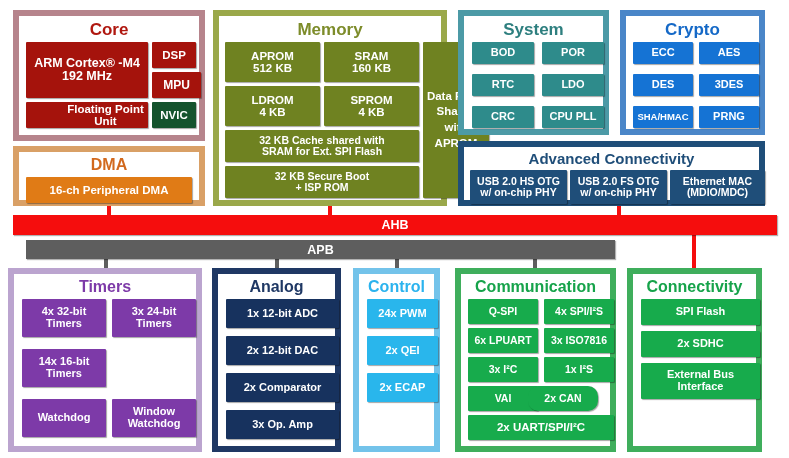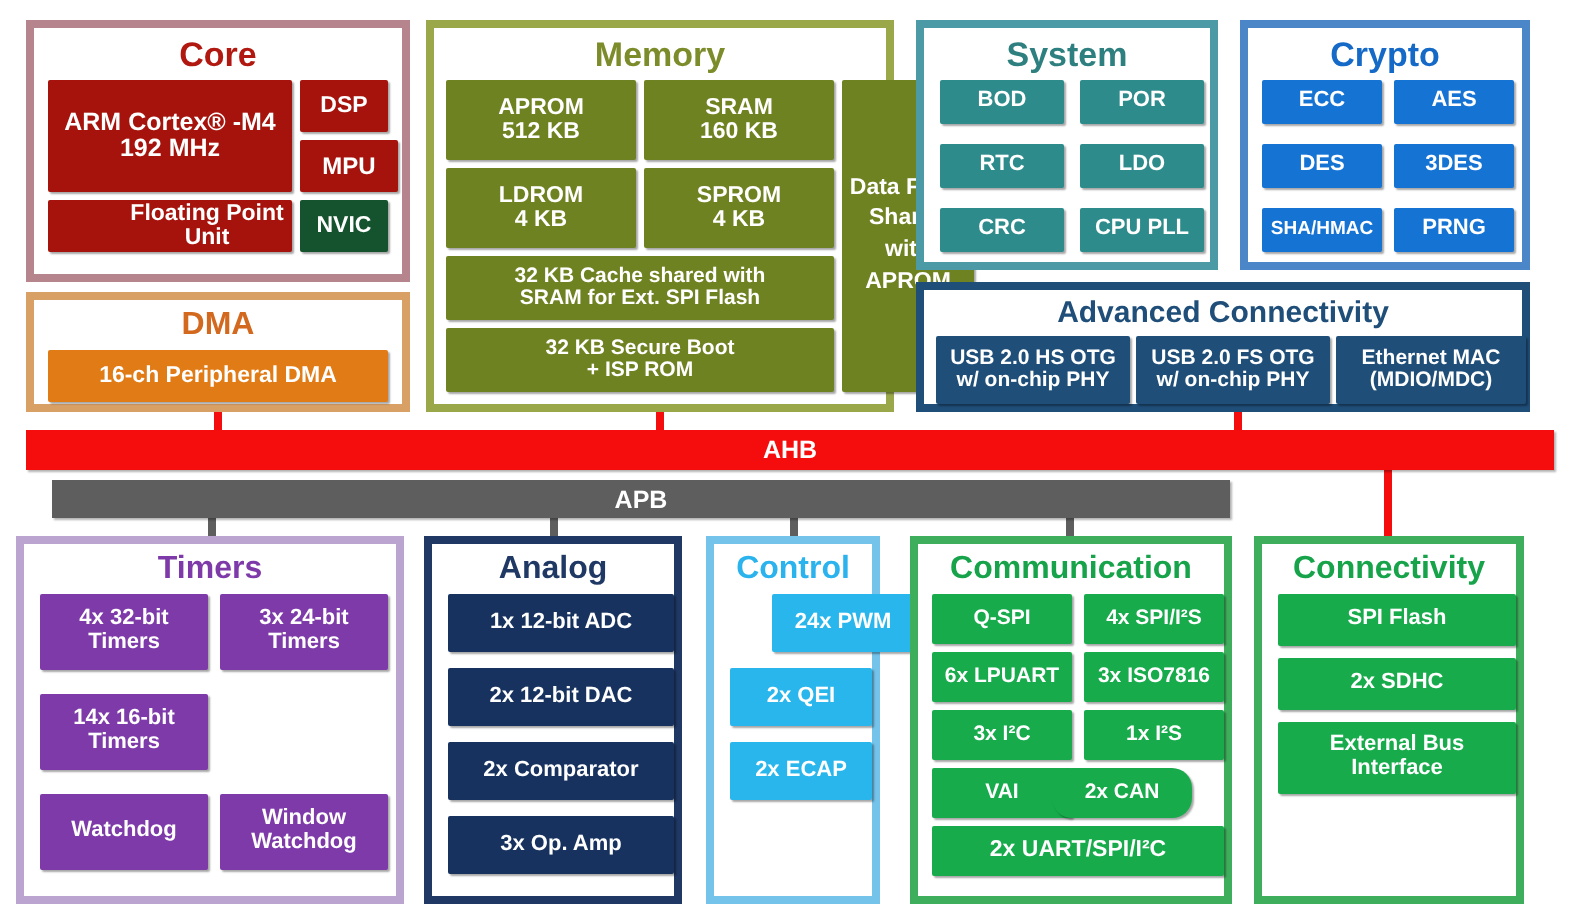--- a/index.html
+++ b/index.html
@@ -1,19 +1,19 @@
 <!DOCTYPE html>
 <html><head>
 <meta charset="utf-8">
 <style>
   html,body{margin:0;padding:0;background:#ffffff;}
   body{width:789px;height:458px;font-family:"Liberation Sans",sans-serif;overflow:hidden;}
   #diagram{position:relative;width:789px;height:458px;background:#fff;}
 
-  .panel{position:absolute;background:#fff;border:4px solid #4d7c0f;box-sizing:border-box;}
+  .panel{position:absolute;background:#fff;border:6px solid #4d7c0f;box-sizing:border-box;}
   .panel-title{text-align:center;font-weight:bold;line-height:1;margin:5px 0 4px 0;}
 
   .blk{
     box-sizing:border-box;
     display:flex;align-items:center;justify-content:center;text-align:center;
     color:#fff;font-weight:bold;line-height:1.08;
     border-radius:1px;
     box-shadow:1px 1px 1px rgba(0,0,0,.35);
     padding:0 2px;
   }
@@ -94,21 +94,21 @@
   .p-ana .panel-title{color:#1f3864;font-size:16px;}
   .ana-grid{position:relative;height:148px;margin:0 8px;}
   .n-cell{position:absolute;background:#17325e;font-size:11px;width:113px;height:29px;}
   .na0{top:0;} .na1{top:37px;} .na2{top:74px;} .na3{top:111px;}
 
   
   .p-ctl{left:353px;top:268px;width:87px;height:184px;border-color:#73c3ea;}
   .p-ctl .panel-title{color:#2bb3ee;font-size:16px;}
   .ctl-grid{position:relative;height:148px;margin:0 8px;}
   .o-cell{position:absolute;background:#29b6ec;font-size:11px;width:71px;height:29px;}
-  .co0{top:0;margin-left:21px;} .co1{top:37px;} .co2{top:74px;}
+  .co0{top:0;} .co1{top:37px;} .co2{top:74px;}
 
   
   .p-com{left:455px;top:268px;width:161px;height:184px;border-color:#3fae5c;}
   .p-com .panel-title{color:#16a34a;font-size:16px;}
   .com-grid{position:relative;height:148px;margin:0 7px;}
   .g-cell{position:absolute;background:#17ab4c;font-size:10.5px;width:70px;height:25px;}
   .gc0{left:0;top:0;} .gc1{left:76px;top:0;}
   .gc2{left:0;top:29px;} .gc3{left:76px;top:29px;}
   .gc4{left:0;top:58px;} .gc5{left:76px;top:58px;}
   .gc6{left:0;top:87px;} .gc7{left:60px;top:87px;border-radius:10px;}

